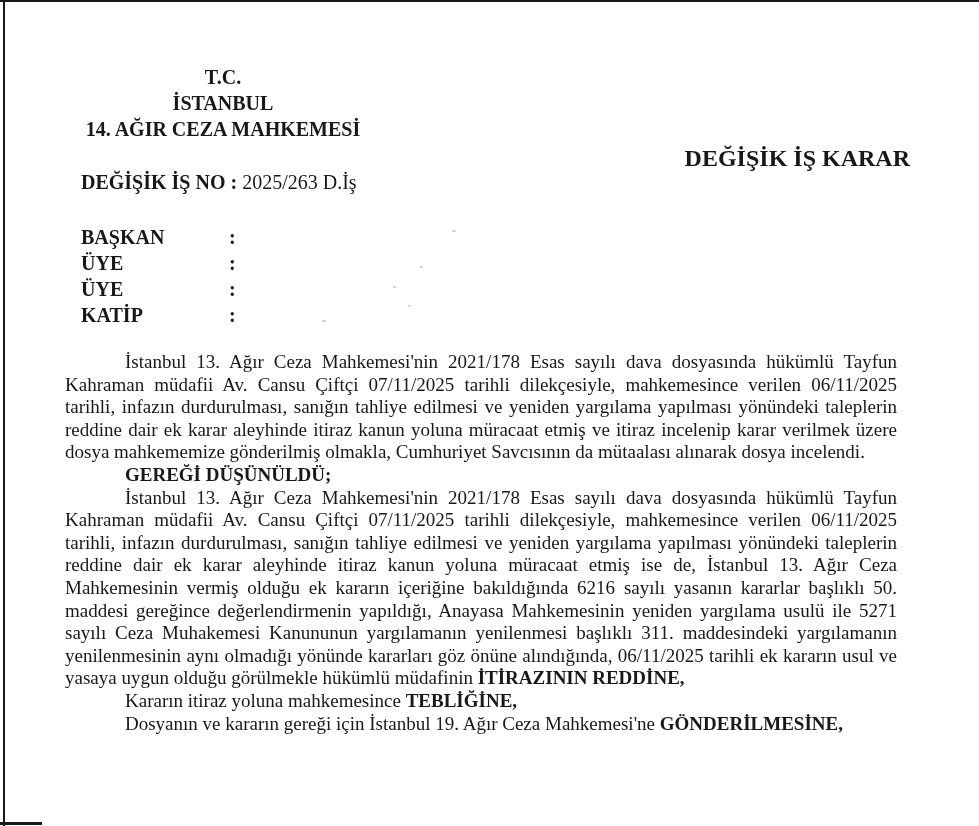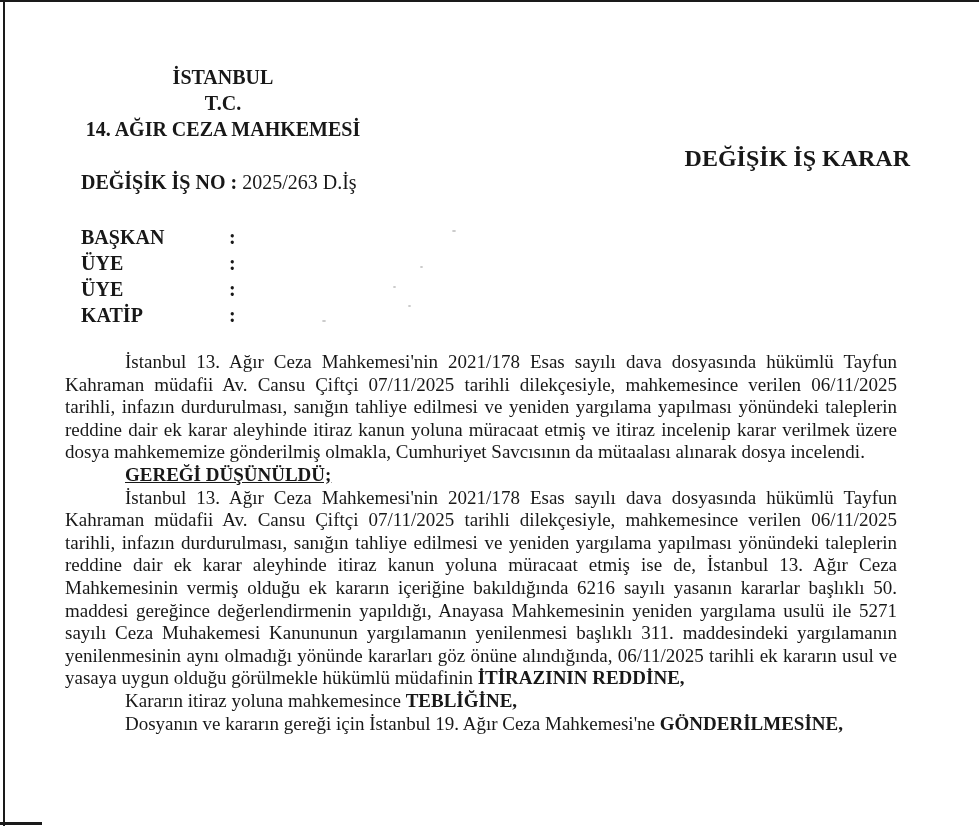--- a/index.html
+++ b/index.html
@@ -92,38 +92,38 @@
     text-align: justify;
   }
   .doc-body p {
     margin: 0;
     text-indent: 60px;
   }
   .section-heading {
     font-weight: bold;
     text-align: left;
   }
-  .section-heading .u { text-decoration: underline; }
+  .section-heading .u { }
   b { font-weight: bold; }
 </style>
 </head>
 <body>
 
 <div class="scan-edge-top"></div>
 <div class="scan-edge-left"></div>
 <div class="scan-edge-bottom-left"></div>
 <div class="scan-speck" style="left:452px;top:230px;width:4px;height:2px;"></div>
 <div class="scan-speck" style="left:420px;top:266px;width:3px;height:2px;"></div>
 <div class="scan-speck" style="left:393px;top:286px;width:3px;height:2px;"></div>
 <div class="scan-speck" style="left:408px;top:305px;width:3px;height:2px;"></div>
 <div class="scan-speck" style="left:322px;top:320px;width:4px;height:2px;"></div>
 
 <div class="court-header">
+  <div>T.C.</div>
   <div>İSTANBUL</div>
-  <div>T.C.</div>
   <div>14. AĞIR CEZA MAHKEMESİ</div>
 </div>
 
 <div class="doc-type">DEĞİŞİK İŞ KARAR</div>
 
 <div class="case-no">
   <span class="lbl">DEĞİŞİK İŞ NO :</span>
   <span>2025/263 D.İş</span>
 </div>
 

